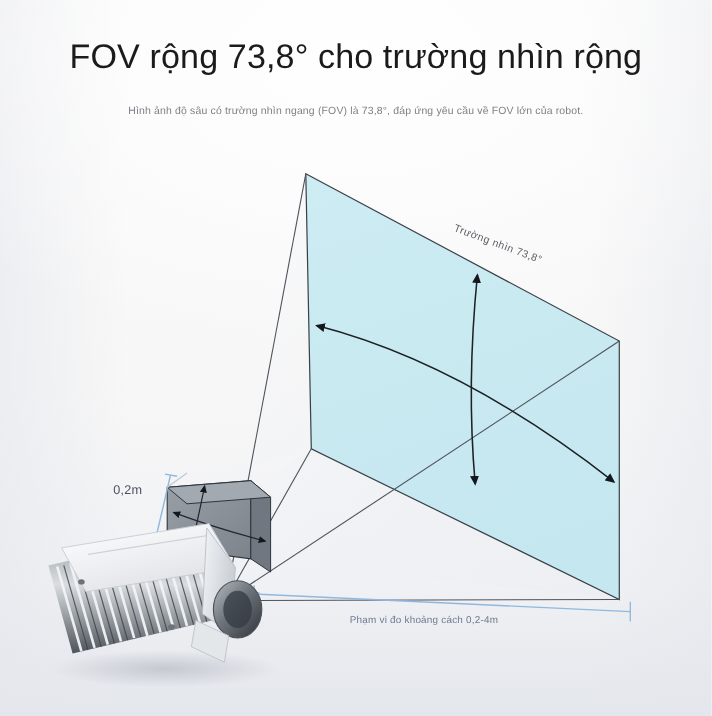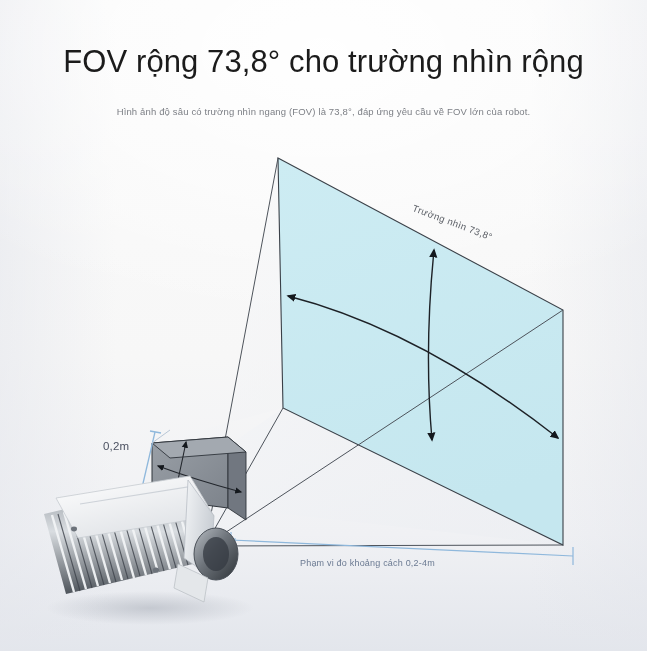--- a/index.html
+++ b/index.html
@@ -34,21 +34,21 @@
   .heading-wrap {
     position: absolute;
     top: 0;
     left: 0;
     width: 647px;
     z-index: 4;
     text-align: center;
   }
   #title {
     margin: 0;
-    padding-top: 43px;
+    padding-top: 33px;
     font-size: 31px;
     line-height: 38px;
     font-weight: 400;
     letter-spacing: 0.1px;
     color: #1b1b1b;
     font-family: "Liberation Sans", sans-serif;
   }
   #subtitle {
     margin: 0;
     padding-top: 24px;
@@ -72,21 +72,21 @@
   }
   #label-near {
     left: 103px;
     top: 440px;
     font-size: 11.5px;
     color: #4b5160;
     letter-spacing: 0.2px;
     text-align: center;
   }
   #label-range {
-    left: 300px;
+    left: 318px;
     top: 558px;
     font-size: 9px;
     color: #6b7a92;
     letter-spacing: 0.2px;
   }
   #label-fov {
     left: 413px;
     top: 202px;
     font-size: 9.5px;
     color: #5b5f66;

